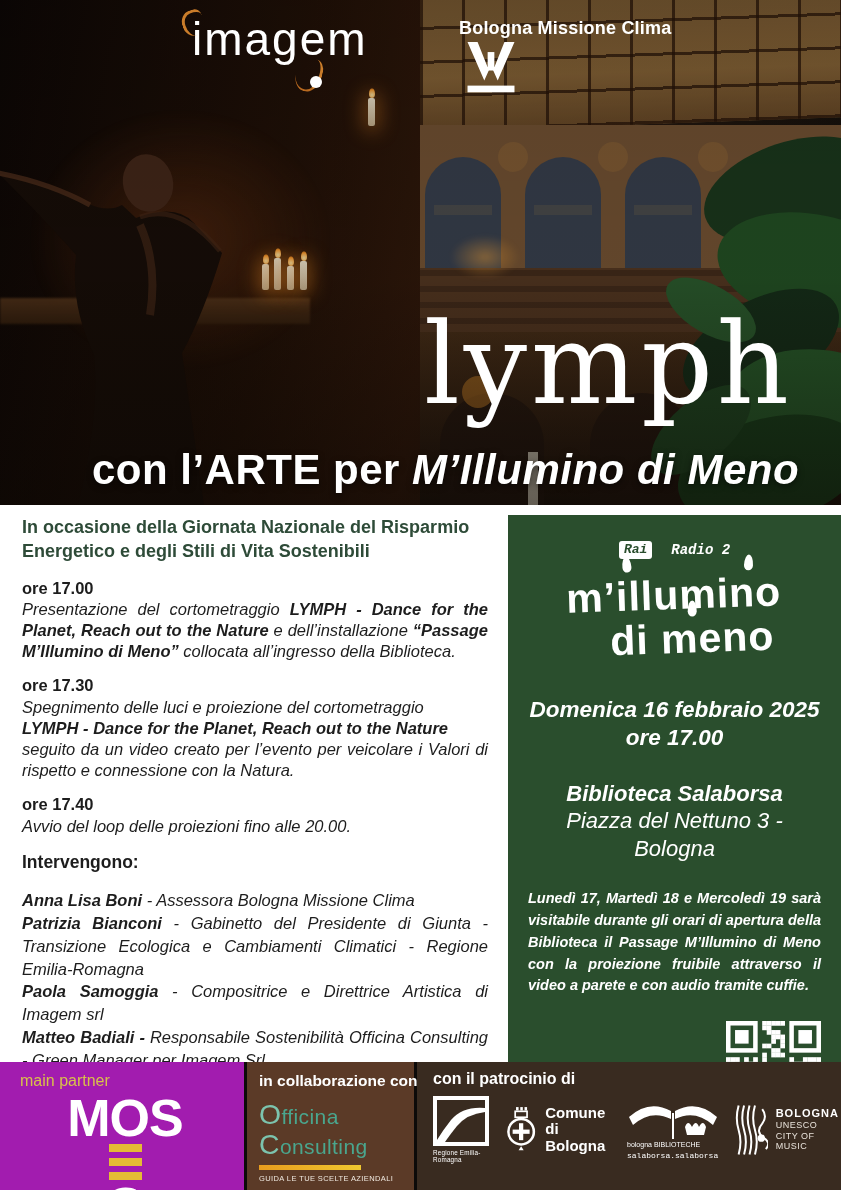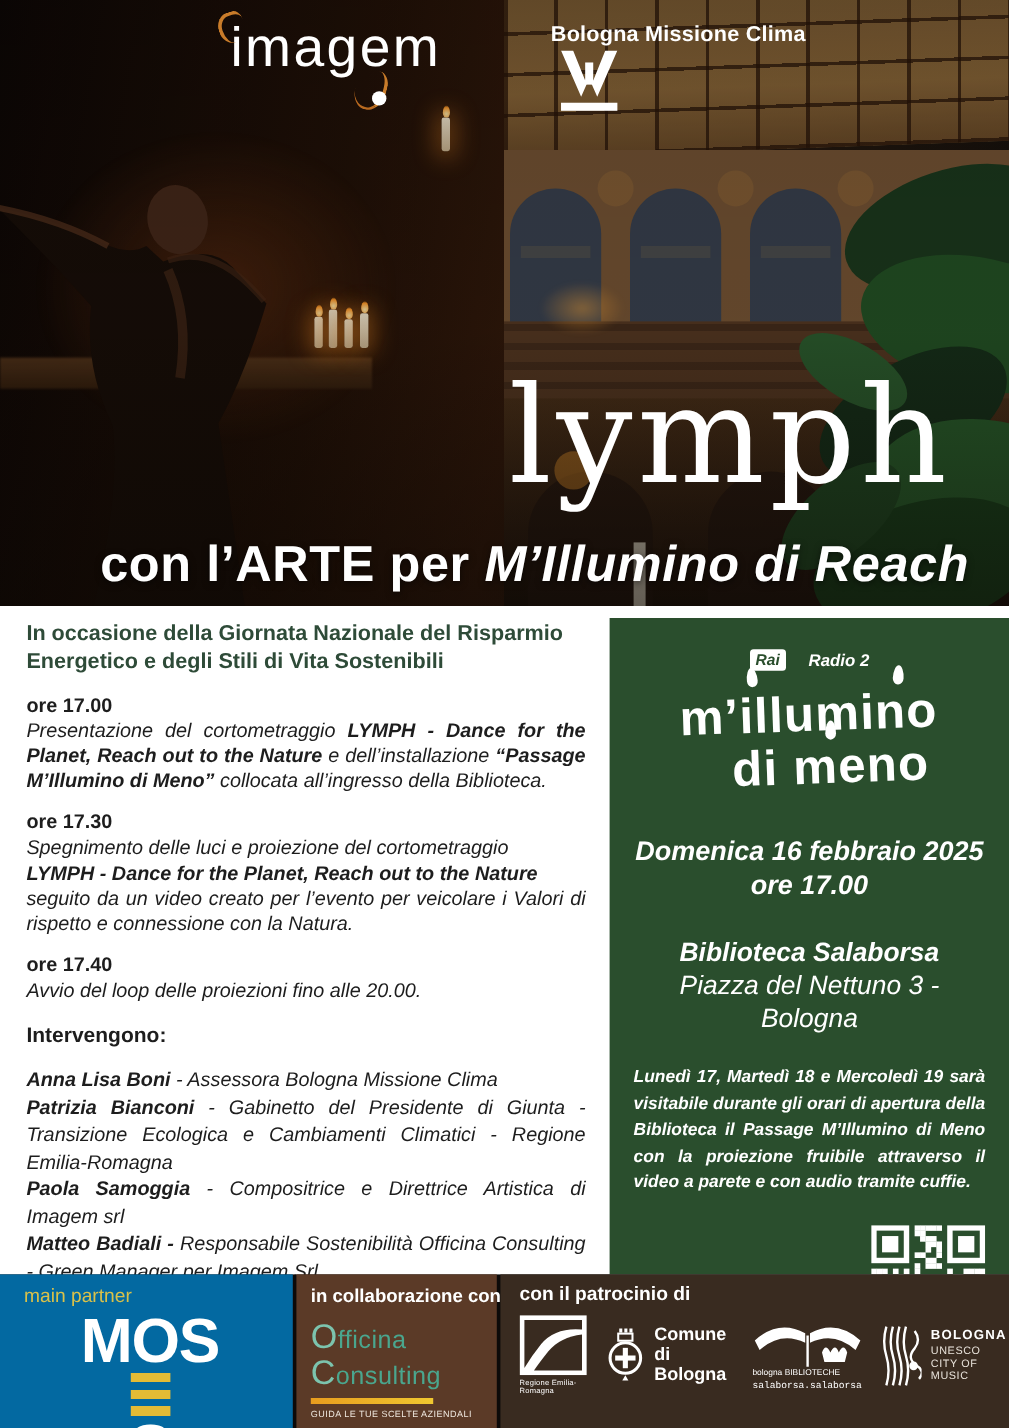--- a/index.html
+++ b/index.html
@@ -53,41 +53,41 @@
   .speaker { font-style:italic; text-align:justify; line-height:1.38; }
   .speaker .seg-b { font-weight:700; }
   .greenfilm-row { display:flex; align-items:center; gap:14px; margin-top:14px; }
   .gf-logo { position:relative; color:#6fae3e; font-weight:700; font-size:25px; letter-spacing:-.5px; white-space:nowrap; }
   .gf-leaf { position:absolute; left:28px; top:-9px; }
   .gf-lymph { font-family:"DejaVu Serif", serif; font-size:37px; color:#222; letter-spacing:2px; line-height:1; }
   .gf-caption { font-style:italic; font-weight:700; font-size:17px; color:#111; padding-top:8px; }
 
   
   .event-box { position:absolute; left:508px; top:10px; width:333px; height:547px; background:#2a4e2d; color:#fff; text-align:center; padding:16px 20px; }
-  .rai-row { display:flex; align-items:center; justify-content:center; gap:19px; margin-top:10px; }
+  .rai-row { display:flex; align-items:center; justify-content:center; gap:19px; margin-top:10px;font-family:Liberation Mono, monospace; }
   .rai-box { background:#fff; color:#2a4e2d; font-weight:700; font-style:italic; font-size:13px; padding:1px 5px 2px; border-radius:3px; }
   .rai-channel { font-weight:700; font-style:italic; font-size:14px; }
   .campaign-logo { position:relative; margin-top:14px; transform:rotate(-2deg); font-weight:700; font-size:41px; line-height:1.08; letter-spacing:1px; }
   .campaign-line2 { padding-left:34px; }
   .drip { position:absolute; width:9px; height:16px; background:#fff; border-radius:50% 50% 50% 50%/68% 68% 32% 32%; }
   .drip1 { left:96px; top:-18px; transform:rotate(-4deg); }
   .drip2 { left:218px; top:-16px; transform:rotate(5deg); }
   .drip3 { left:160px; top:28px; transform:rotate(2deg); }
   .date-block { margin-top:34px; font-weight:700; font-style:italic; font-size:22.5px; line-height:1.25; }
   .venue-block { margin-top:28px; font-size:22px; line-height:1.25; }
   .venue { font-weight:700; font-style:italic; }
   .address { font-style:italic; }
   .note { margin-top:26px; text-align:justify; font-weight:700; font-style:italic; font-size:14.5px; line-height:1.5; }
   .box-bottom { display:flex; align-items:flex-end; justify-content:space-between; margin-top:24px; }
   .links { text-align:left; font-weight:700; font-style:italic; font-size:18px; line-height:1.5; }
   .qr { width:95px; height:95px; }
 
   
   .footer { position:absolute; left:0; top:1062px; width:841px; height:128px; background:#0c0a09; display:flex; gap:3px; }
-  .f-moses { width:245px; background:#0369a1; padding:10px 14px 0 20px; }
+  .f-moses { width:245px; background:#a21caf; padding:10px 14px 0 20px; }
   .mp-label { color:#d9c14a; font-size:16px; }
   .moses-logo { display:flex; align-items:center; color:#fff; font-weight:700; font-size:52px; letter-spacing:-1px; line-height:1; margin-top:2px;flex-direction:column; }
   .moses-e { display:inline-block; width:33px; height:36px; margin:0 2px 0 3px; background:repeating-linear-gradient(to bottom,#e4bb35 0 8px, transparent 8px 14px); }
   .moses-sub { display:flex; justify-content:flex-end; align-items:baseline; gap:5px; color:#fff; width:210px; margin-top:-2px; }
   .moses-sub-prefix { font-size:11.5px; font-weight:700; }
   .moses-group { font-size:16px; letter-spacing:1px; }
   .moses-url { color:#e8c63f; font-weight:700; font-size:17px; margin-top:8px; }
 
   .f-officina { width:167px; background:#5b3a27; padding:10px 12px; }
   .collab-label { color:#fff; font-weight:700; font-size:15.5px; white-space:nowrap; }
@@ -212,21 +212,21 @@
       <svg class="bmc-symbol" width="52" height="52" viewBox="0 0 60 62">
         <path d="M2 0 L14 0 L26 30 L30 20 L34 30 L46 0 L58 0 L38 46 L30 28 L22 46 Z" fill="#fff"></path>
         <rect x="26" y="12" width="8" height="22" fill="#fff"></rect>
         <rect x="2" y="52" width="56" height="8" fill="#fff"></rect>
       </svg>
     </div>
 
     <div class="lymph-title">lymph</div>
 
     <div class="headline">
-      <span>con l’ARTE per </span><span class="it">M’Illumino di Reach</span>
+      <span>con l’ARTE per </span><span class="it">M’Illumino di Meno</span>
     </div>
   </div>
 
   <div class="content">
     <div class="left-col">
       <div class="intro">In occasione della Giornata Nazionale del Risparmio Energetico e degli Stili di Vita Sostenibili</div>
 
       <div>
         <div class="time-label">ore 17.00</div>
         <div class="sched-text"><span>Presentazione del cortometraggio </span><span class="seg-b">LYMPH - Dance for the Planet, Reach out to the Nature</span><span>  e dell’installazione  </span><span class="seg-b">“Passage M’Illumino di Meno”</span><span> collocata all’ingresso della Biblioteca.</span></div>

